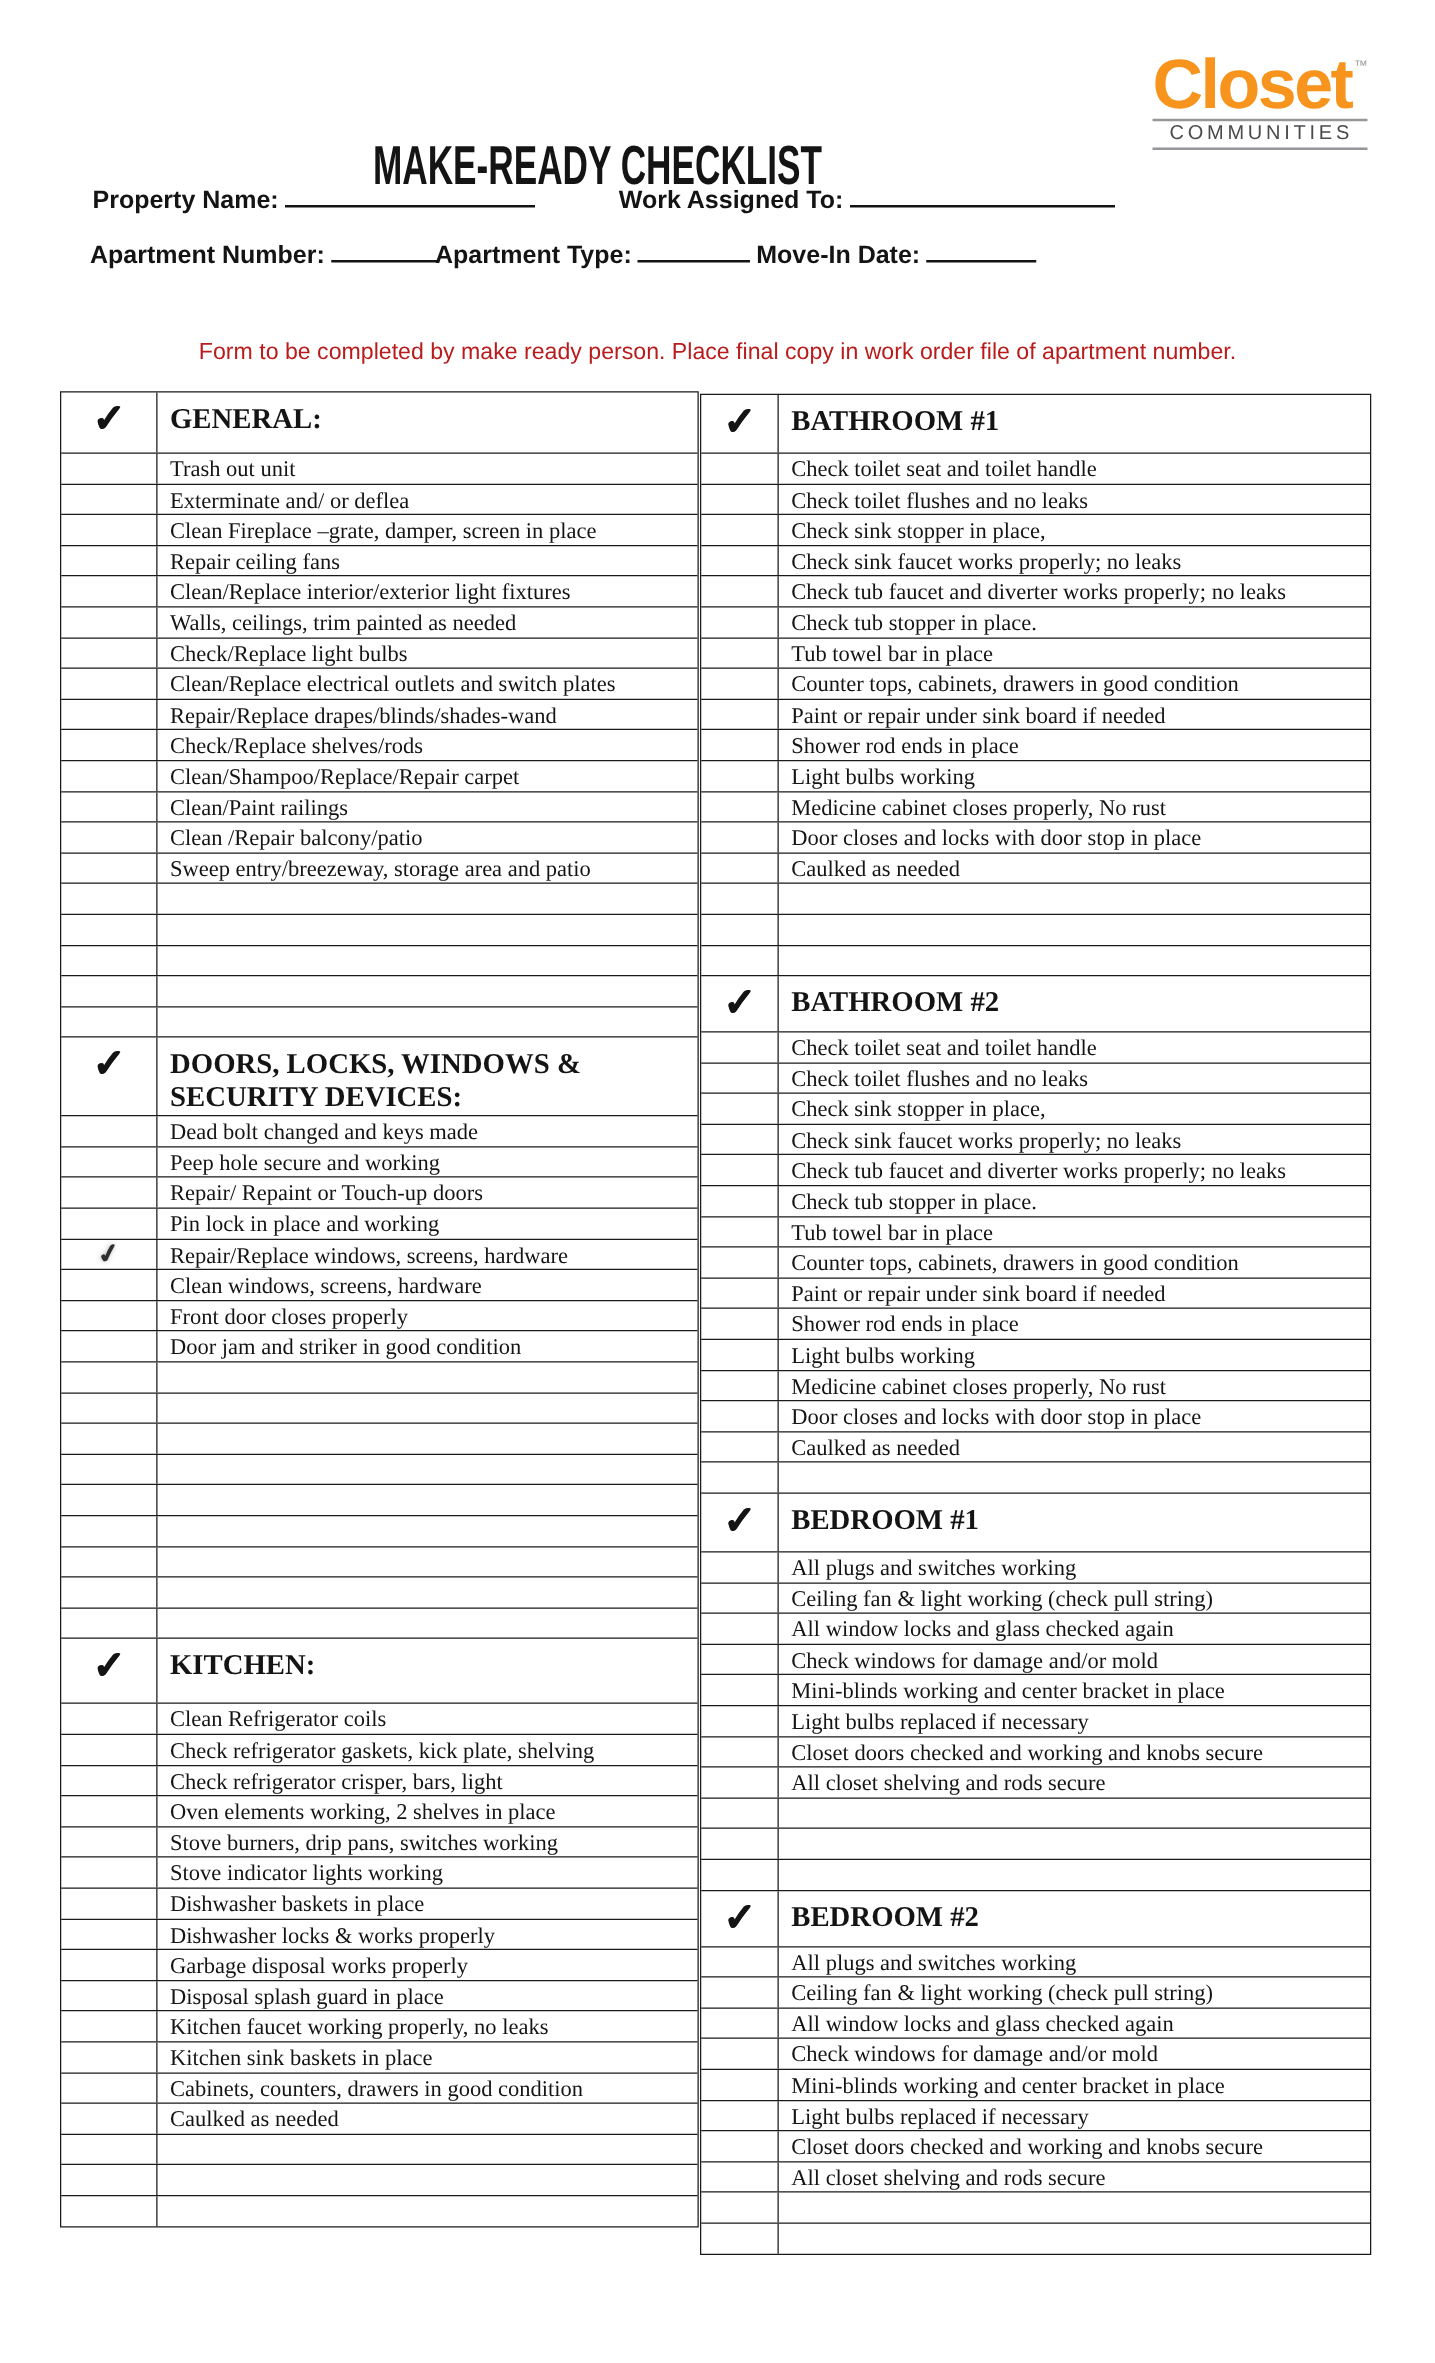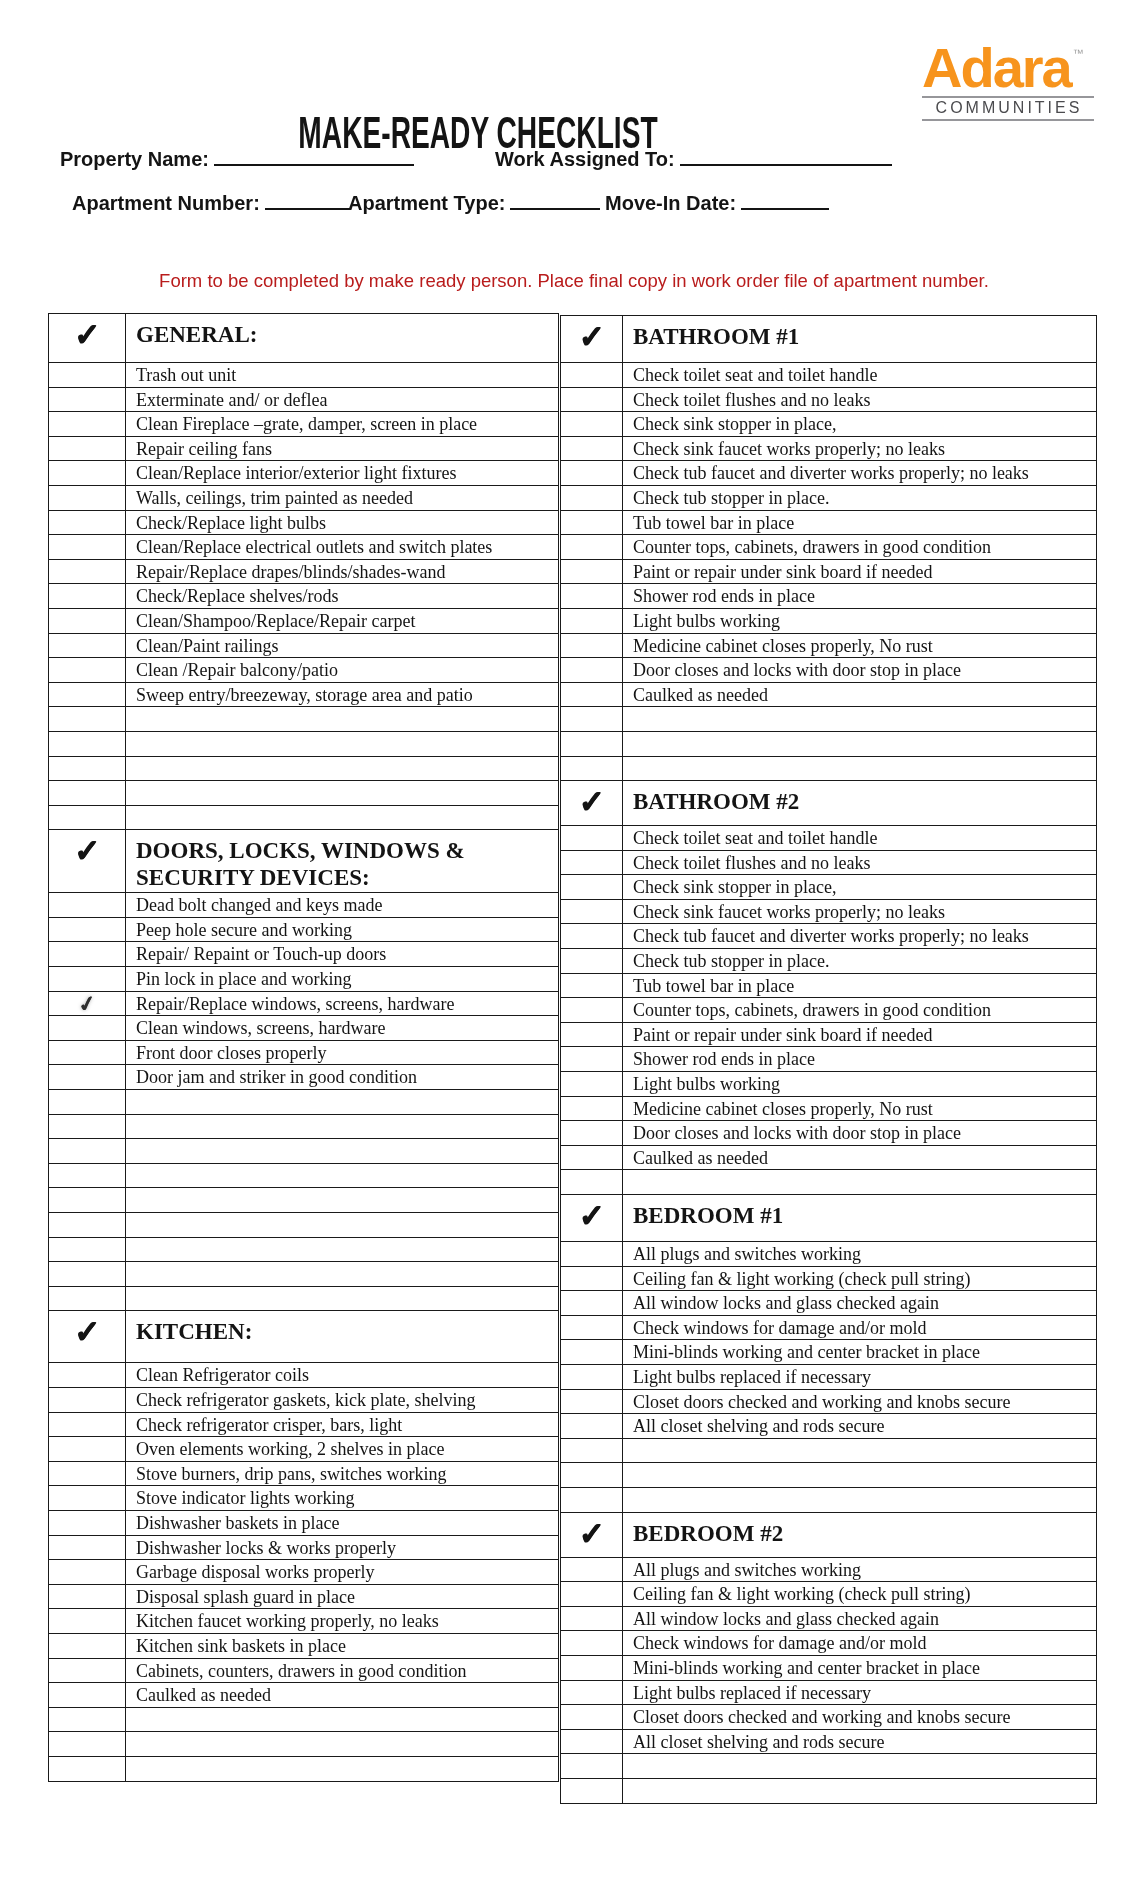--- a/index.html
+++ b/index.html
@@ -45,27 +45,27 @@
   .big-check{font-size:31px;font-weight:900;line-height:1;color:#141414;text-shadow:0.9px 0 0 #141414,0 0.9px 0 #141414;}
   .small-check{
     font-size:21px;font-weight:bold;color:#2e2e2e;line-height:1;
     transform:rotate(-10deg);text-shadow:0 0 4px rgba(70,70,70,.5),0.6px 0 0 #2e2e2e;
   }
 </style>
 </head>
 <body>
 
 <div class="logo">
-  <div class="logo-brand"><span>Adara</span><span class="logo-tm">™</span></div>
+  <div class="logo-brand"><span>Closet</span><span class="logo-tm">™</span></div>
   <div class="logo-tagline">COMMUNITIES</div>
 </div>
 
 <h1 class="title">MAKE-READY CHECKLIST</h1>
 
-<div class="field" style="left:60px;top:148px;text-align:center;">
+<div class="field" style="left:74px;top:148px;text-align:center;">
   <span>Property Name:</span><span class="blank" style="width:200px;"></span>
 </div>
 <div class="field" style="left:495px;top:148px;">
   <span>Work Assigned To:</span><span class="blank" style="width:212px;"></span>
 </div>
 <div class="field" style="left:72px;top:192px;">
   <span>Apartment Number:</span><span class="blank" style="width:86px;"></span>
 </div>
 <div class="field" style="left:348px;top:192px;">
   <span>Apartment Type:</span><span class="blank" style="width:90px;"></span>

